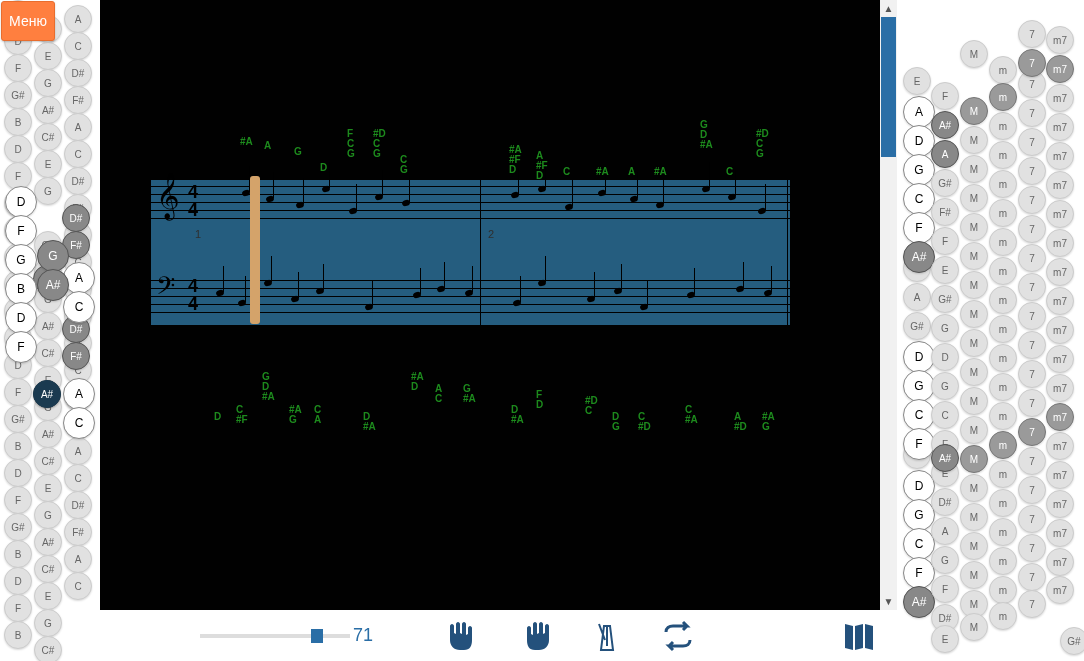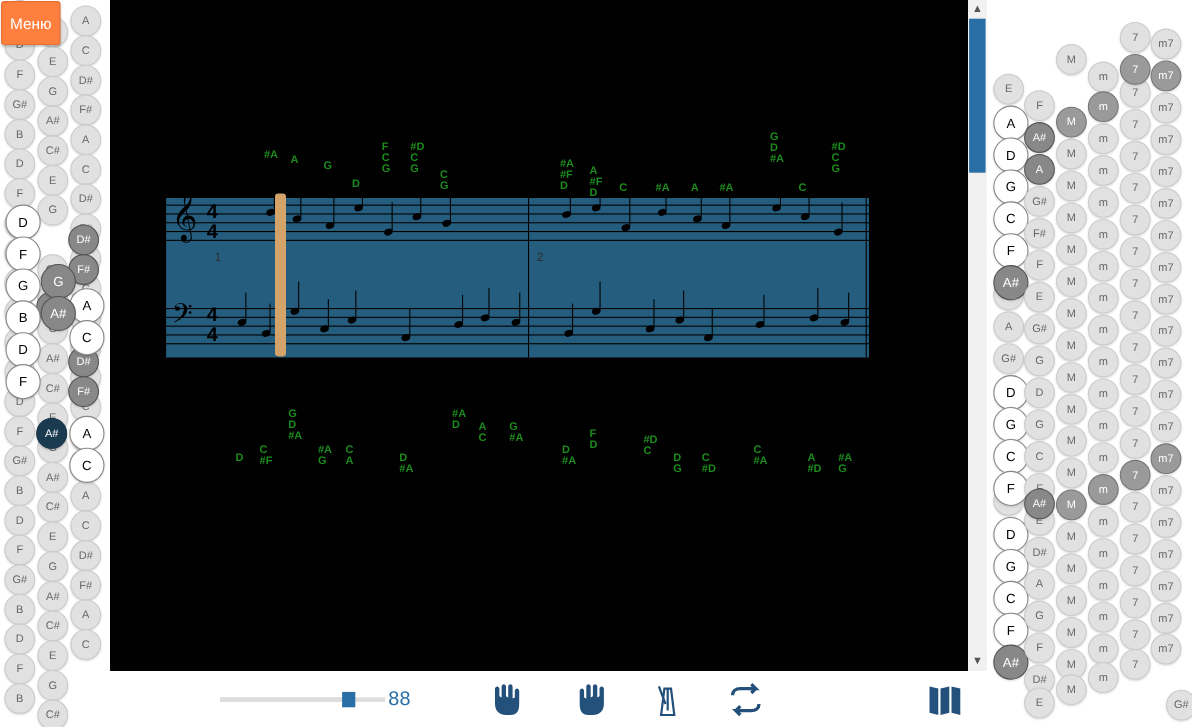--- a/index.html
+++ b/index.html
@@ -169,21 +169,21 @@
       <div class="nh" style="left: 764px; top: 290px;"></div>
       <div class="stem" style="left: 771px; top: 266px;"></div>
     </div>
 
 <div id="toolbar">
   <div id="tempo-slider">
     <div class="track"></div>
     <div class="fill"></div>
     <div class="handle"></div>
   </div>
-  <span id="tempo-val">88</span>
+  <span id="tempo-val">71</span>
   <div class="tool-icon" style="margin-left:70px">
     <svg viewBox="0 0 40 40">
           <path fill="#24517c" d="M20 6c-1 0-2 1-2 2v10l-2-1V8c0-1-1-2-2-2s-2 1-2 2v10l-2-1V10c0-1-1-2-2-2s-2 1-2 2v14c0 6 4 10 10 10h4c6 0 8-4 8-10V12c0-1-1-2-2-2s-2 1-2 2v6l-2 1V8c0-1-1-2-2-2z"></path>
         </svg>
   </div>
   <div class="tool-icon">
     <svg viewBox="0 0 40 40">
           <path fill="#24517c" d="M20 6c1 0 2 1 2 2v10l2-1V8c0-1 1-2 2-2s2 1 2 2v10l2-1V10c0-1 1-2 2-2s2 1 2 2v14c0 6-4 10-10 10h-4c-6 0-8-4-8-10V12c0-1 1-2 2-2s2 1 2 2v6l2 1V8c0-1 1-2 2-2z"></path>
         </svg>
   </div>

